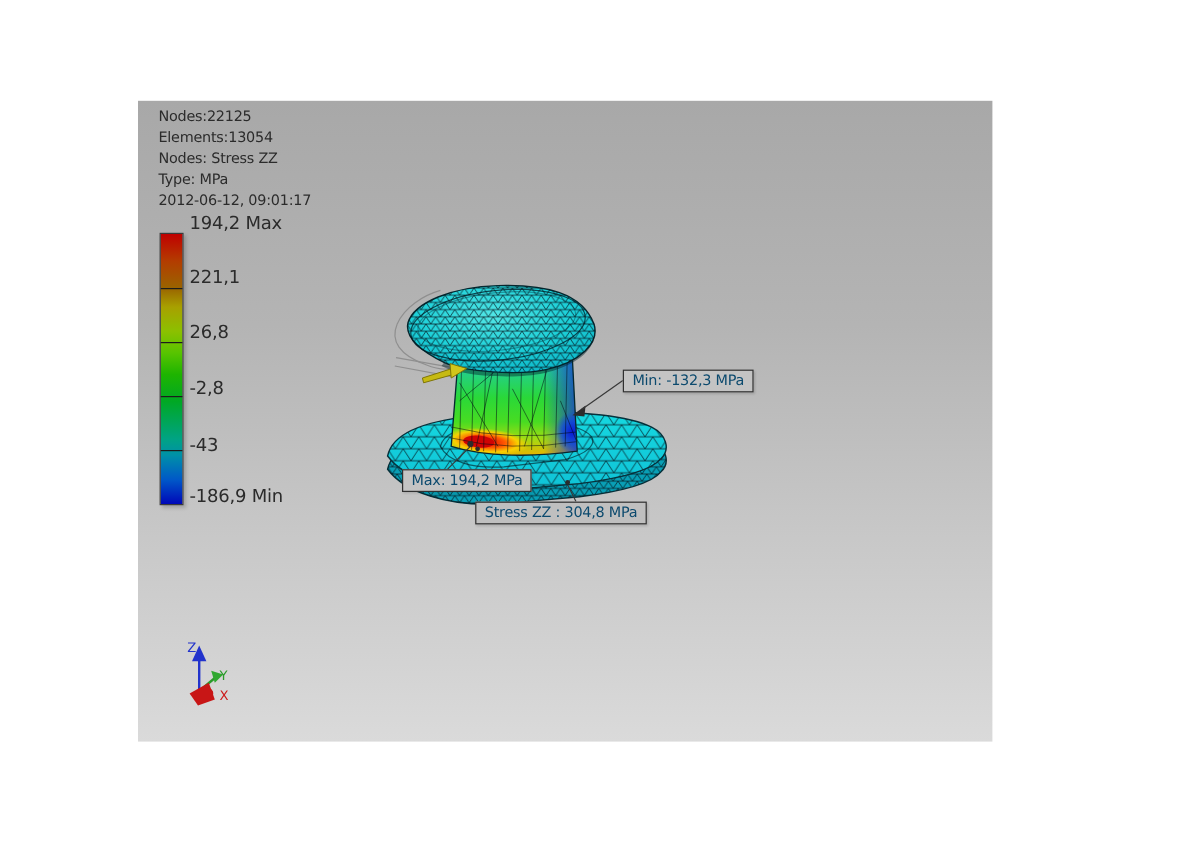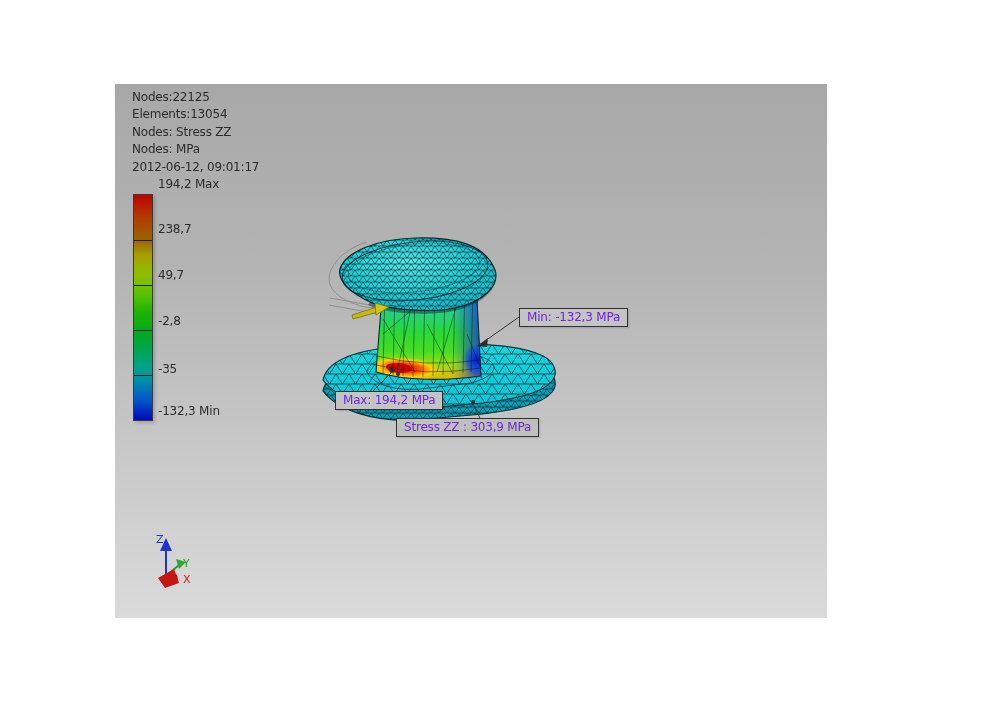--- a/index.html
+++ b/index.html
@@ -21,61 +21,61 @@
     border:1px solid #3a3a3a;
     background:linear-gradient(180deg,
       #c00000 0%, #b33c00 10%, #9a6400 20%,
       #a8a000 27%, #8cc000 36%, #58c400 44%,
       #1eb400 52%, #00a824 62%, #00a384 76%,
       #0090a8 82%, #0058c8 91%, #0008b8 100%);
     box-shadow:2px 2px 3px rgba(0,0,0,0.18);
   }
   .legend-sep{position:absolute;left:0;width:100%;height:1px;background:#1c1c1c;}
   .legend-label{
-    position:absolute;left:43px;font-size:12px;color:#2b2b2b;
+    position:absolute;left:43px;font-size:15px;color:#2b2b2b;
     letter-spacing:-0.2px;white-space:nowrap;
   }
 
   .model-svg{position:absolute;left:0;top:0;width:712px;height:534px;}
 
   .callout{
     position:absolute;background:#c4c4c4;border:1px solid #303030;
-    color:#6d28d9;font-size:12px;letter-spacing:-0.2px;
+    color:#0c4a6e;font-size:12px;letter-spacing:-0.2px;
     padding:1px 7px 2px 7px;white-space:nowrap;
     box-shadow:1px 1px 2px rgba(0,0,0,0.15);
   }
   .callout-min{left:404px;top:224px;}
   .callout-max{left:220px;top:307px;}
   .callout-probe{left:281px;top:334px;background:#bfbfbf;}
 </style>
 </head>
 <body>
 
 <div class="viewport">
 
   <div class="results-info">
     <div>Nodes:22125</div>
     <div>Elements:13054</div>
     <div>Nodes: Stress ZZ</div>
-    <div>Nodes: MPa</div>
+    <div>Type: MPa</div>
     <div>2012-06-12, 09:01:17</div>
   </div>
 
   <div class="legend-bar">
     <div class="legend-sep" style="top:45px"></div>
     <div class="legend-sep" style="top:90px"></div>
     <div class="legend-sep" style="top:135px"></div>
     <div class="legend-sep" style="top:180px"></div>
   </div>
   <div class="legend-label" style="top:93px">194,2 Max</div>
-  <div class="legend-label" style="top:138px">238,7</div>
-  <div class="legend-label" style="top:184px">49,7</div>
+  <div class="legend-label" style="top:138px">221,1</div>
+  <div class="legend-label" style="top:184px">26,8</div>
   <div class="legend-label" style="top:230px">-2,8</div>
-  <div class="legend-label" style="top:278px">-35</div>
-  <div class="legend-label" style="top:320px">-132,3 Min</div>
+  <div class="legend-label" style="top:278px">-43</div>
+  <div class="legend-label" style="top:320px">-186,9 Min</div>
 
   <svg class="model-svg" viewBox="0 0 712 534">
     <defs>
       <pattern id="mesh" width="13" height="10" patternUnits="userSpaceOnUse">
         <path d="M0,0 H13 M0,10 H13 M0,0 L6.5,10 L13,0 M-6.5,10 L0,0 M13,0 L19.5,10" stroke="rgba(4,26,34,0.8)" stroke-width="0.8" fill="none"></path>
       </pattern>
       <pattern id="meshDense" width="8" height="6" patternUnits="userSpaceOnUse">
         <path d="M0,0 H8 M0,6 H8 M0,0 L4,6 L8,0 M-4,6 L0,0 M8,0 L12,6" stroke="rgba(4,22,30,0.85)" stroke-width="0.7" fill="none"></path>
       </pattern>
       <radialGradient id="capGrad" cx="45%" cy="35%" r="75%">
@@ -182,15 +182,15 @@
       <polygon points="43,494 59,485 64,499 50,504" fill="#c81616"></polygon>
       <ellipse cx="55" cy="495" rx="8" ry="6" fill="#c81616" transform="rotate(-20 55 495)"></ellipse>
       <text x="41" y="459" font-size="11" fill="#2233cc">Z</text>
       <text x="68" y="483" font-size="11" fill="#2a9a2a">Y</text>
       <text x="68" y="499" font-size="11" fill="#cc1a1a">X</text>
     </g>
   </svg>
 
   <div class="callout callout-min">Min: -132,3 MPa</div>
   <div class="callout callout-max">Max: 194,2 MPa</div>
-  <div class="callout callout-probe">Stress ZZ : 303,9 MPa</div>
+  <div class="callout callout-probe">Stress ZZ : 304,8 MPa</div>
 
 </div>
 
 </body></html>

